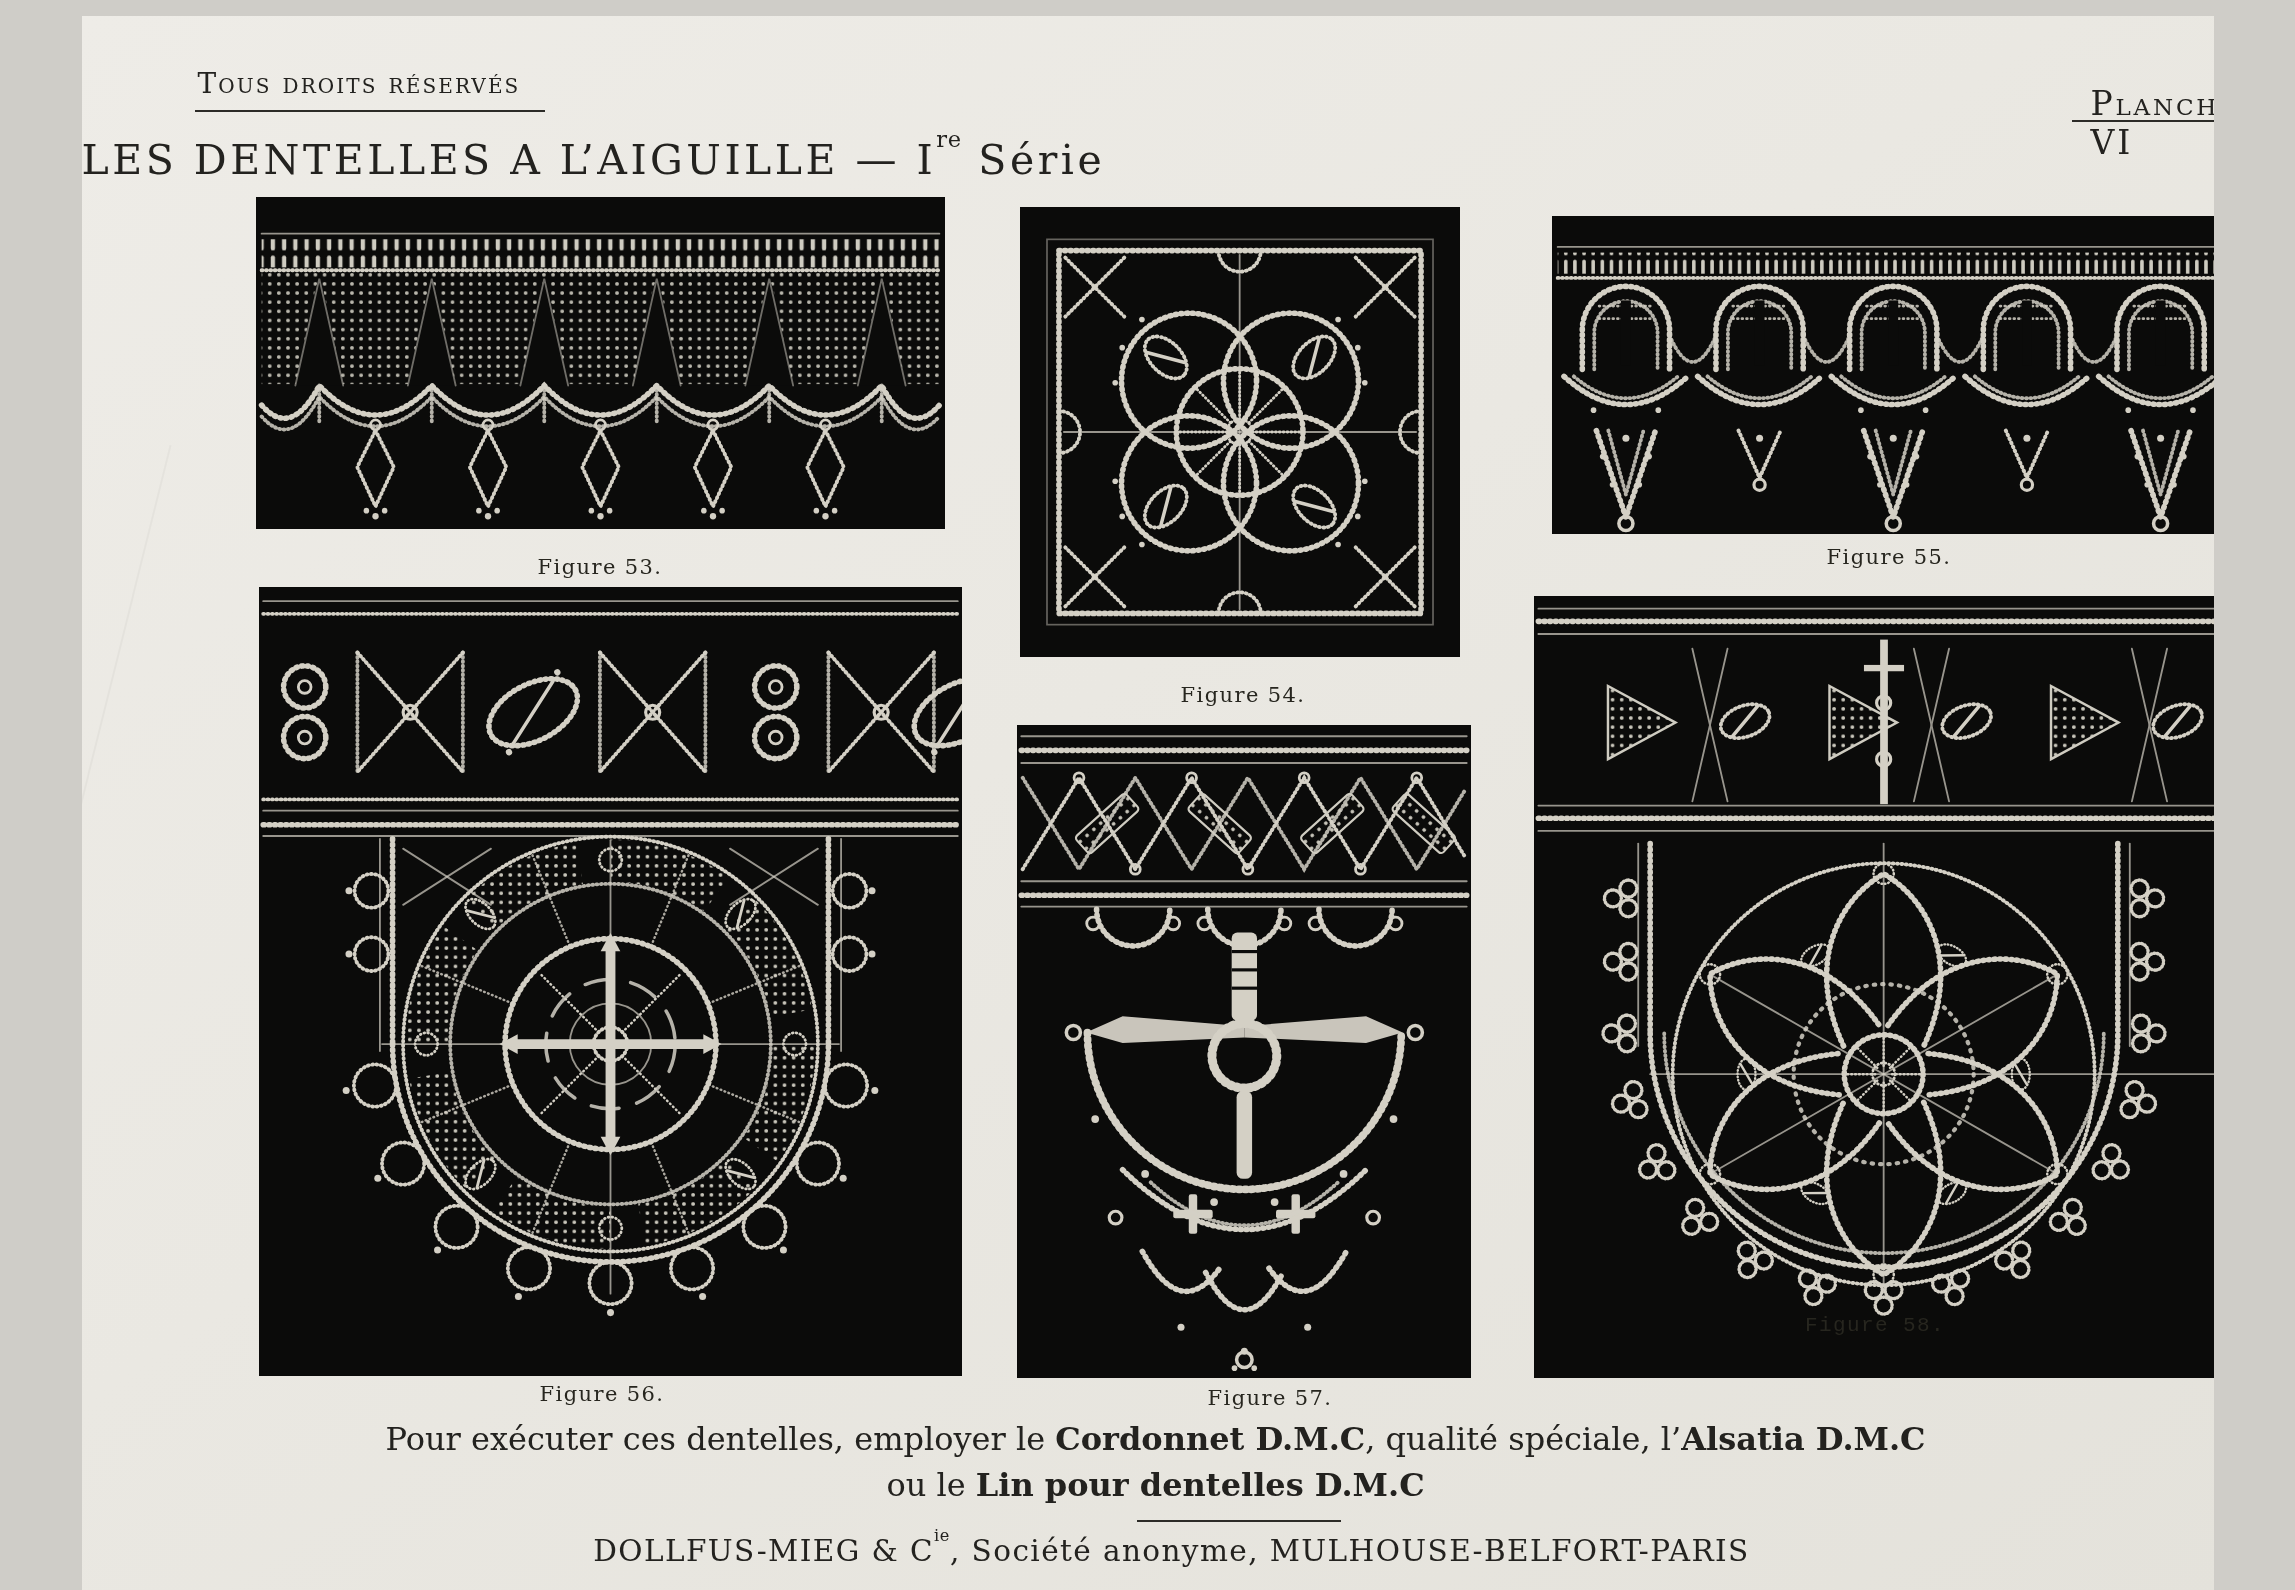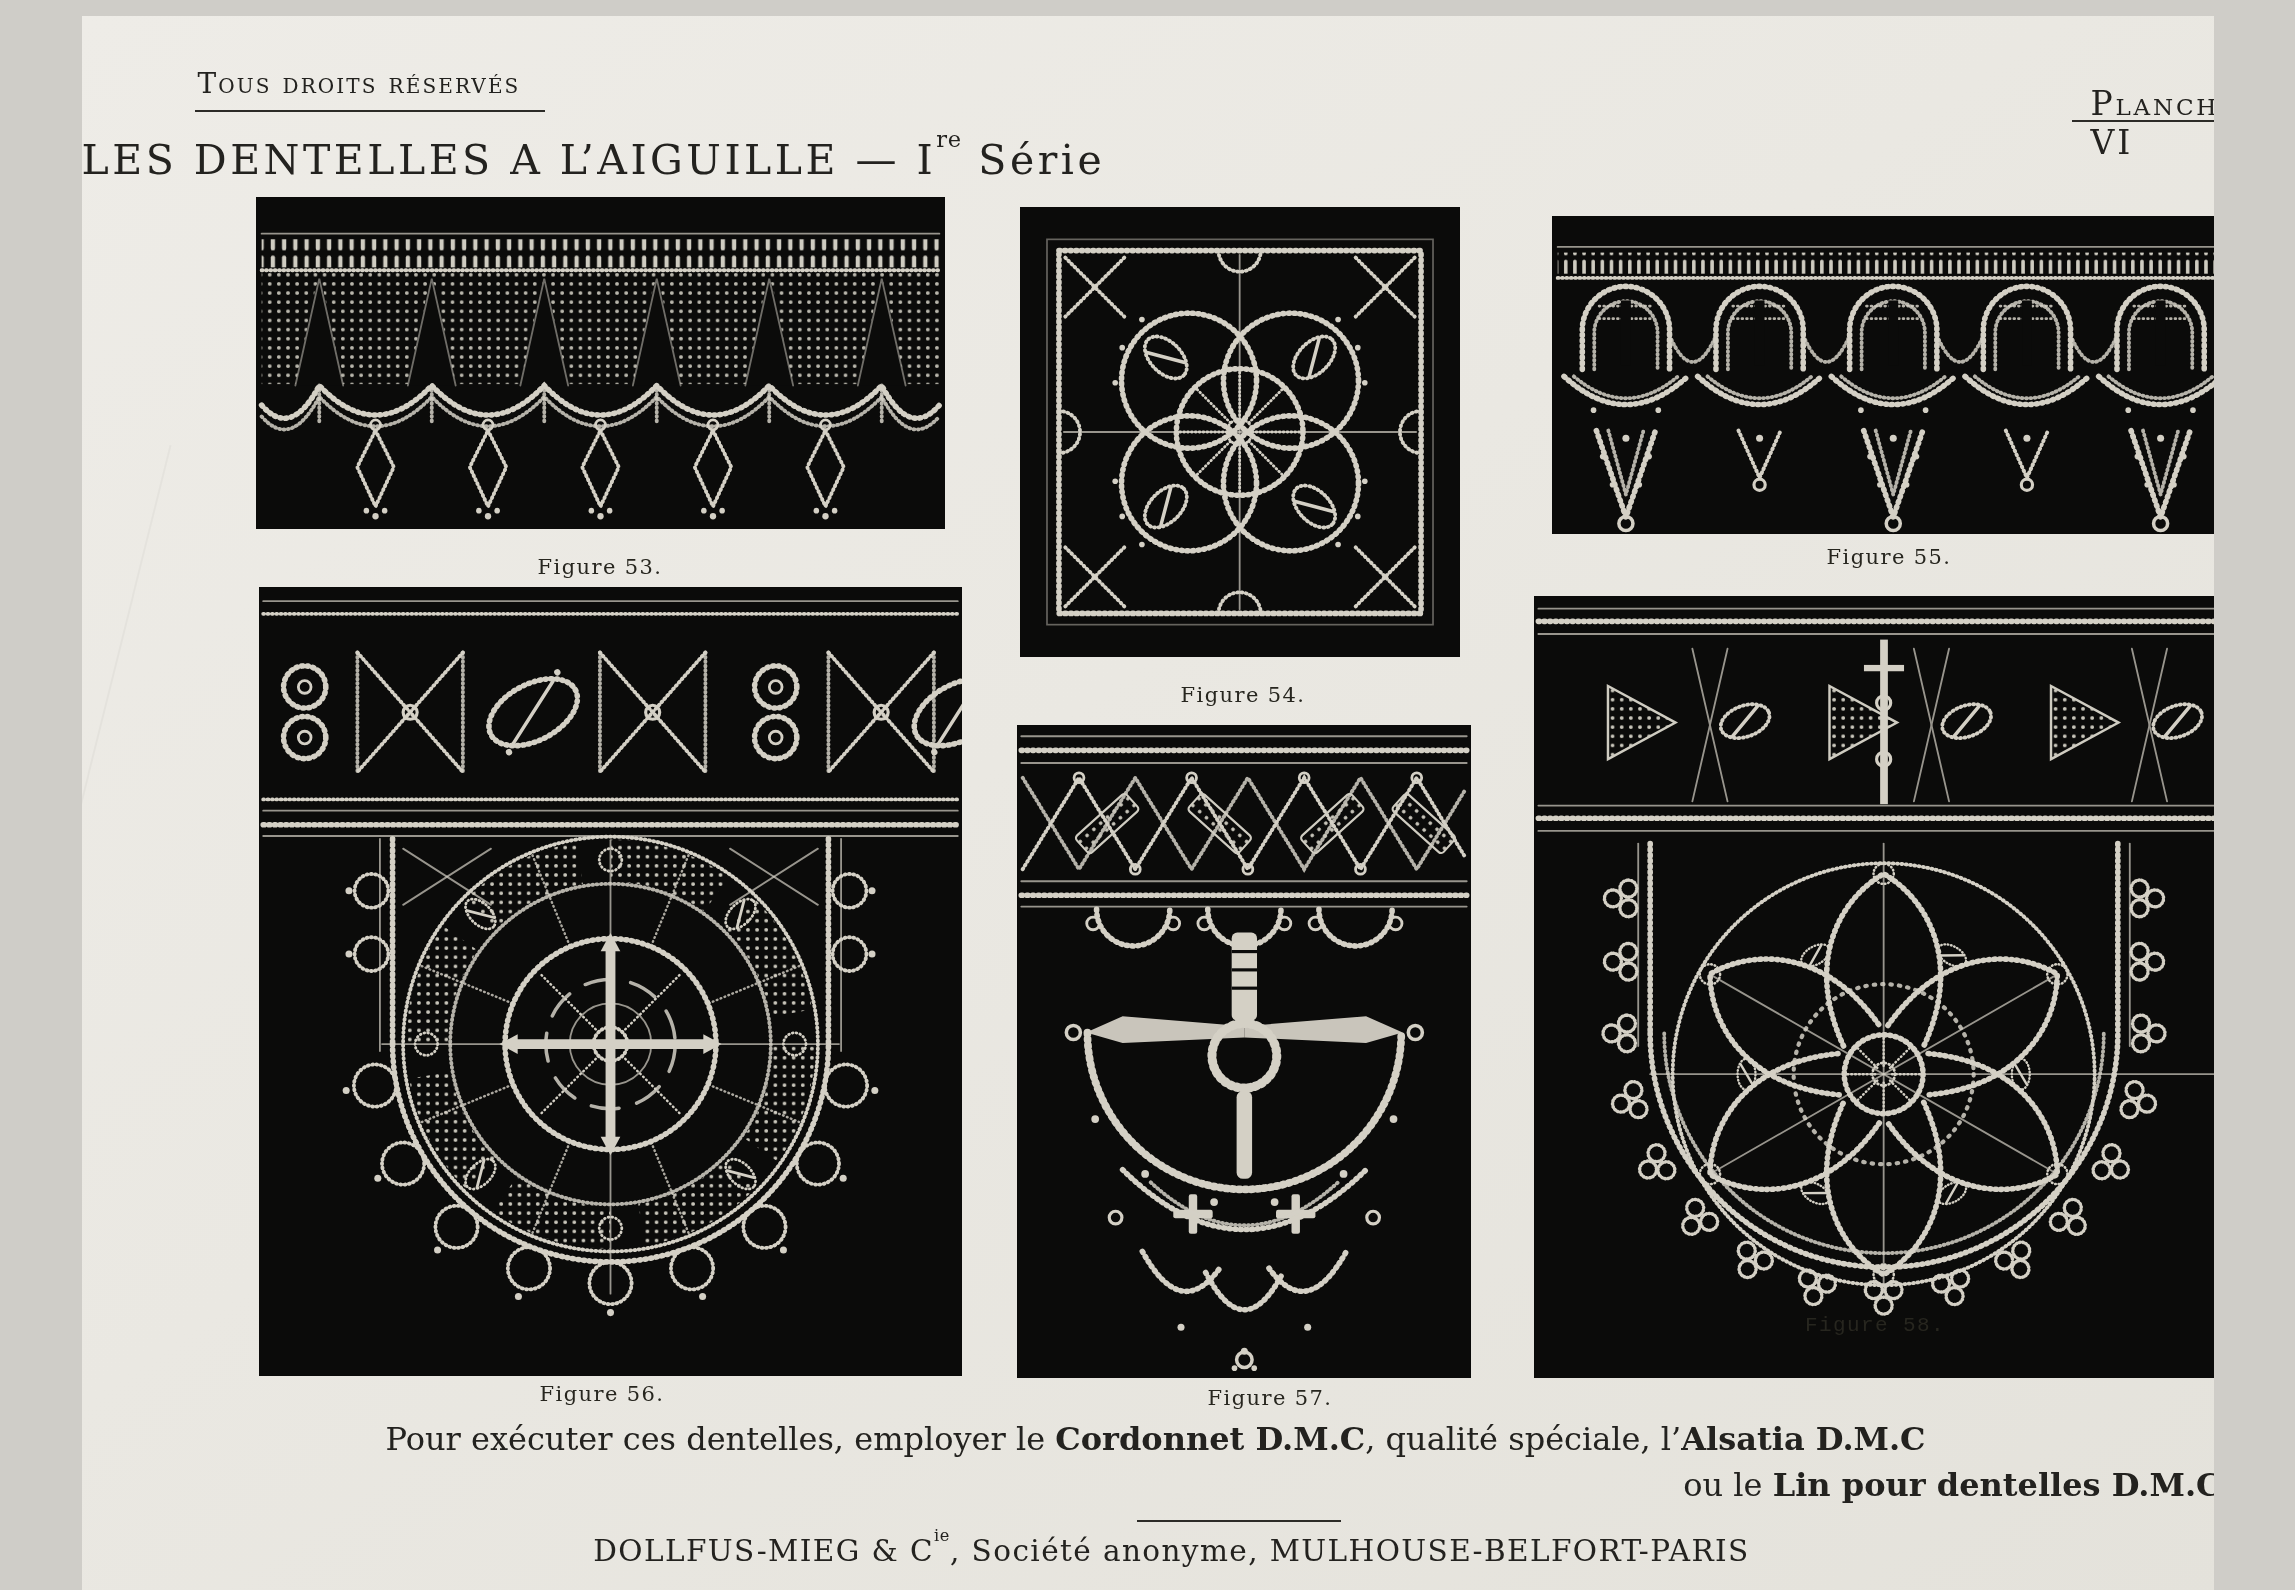--- a/index.html
+++ b/index.html
@@ -12,21 +12,21 @@
   .hleft{position:absolute;left:116px;top:51px;font-size:28px;font-variant:small-caps;letter-spacing:2.1px;}
   .hright{position:absolute;left:2009px;top:68px;font-size:33px;font-variant:small-caps;letter-spacing:2.8px;}
   .rule{position:absolute;background:#2c2b27;height:2.1px;}
   .title{position:absolute;left:0;width:100%;top:120px;text-align:left;font-size:41px;letter-spacing:3.5px;white-space:nowrap;}
   .title sup,.company sup{font-size:.55em;position:relative;top:-.55em;letter-spacing:0.7px;}
   .photo{position:absolute;background:#0b0b0a;}
   .photo svg{display:block;width:100%;height:100%;}
   .caption{position:absolute;width:281px;text-align:center;font-size:21px;letter-spacing:1.4px;color:#27261f;}
   .f1,.f2,.company{position:absolute;left:8px;width:100%;text-align:center;white-space:nowrap;}
   .f1{top:1404px;font-size:32px;}
-  .f2{top:1450px;font-size:32px;text-align:right;}
+  .f2{top:1450px;font-size:32px;}
   .company{top:1518px;font-size:29.5px;letter-spacing:1.4px;padding-left:16px;}
   .f1 b,.f2 b{font-weight:bold;}
   
   .lb{stroke:#d4d0c5;fill:none;stroke-linecap:round;}
   .b10{stroke-dasharray:2 7;stroke-width:11;}
   .b7{stroke-dasharray:1.6 6.4;stroke-width:8;}
   .b5{stroke-dasharray:1.2 5;stroke-width:5.5;}
   .b4{stroke-dasharray:1 4.5;stroke-width:4;}
   .tn{stroke-width:2.6;opacity:.7;}
   .dm{opacity:.85;}

